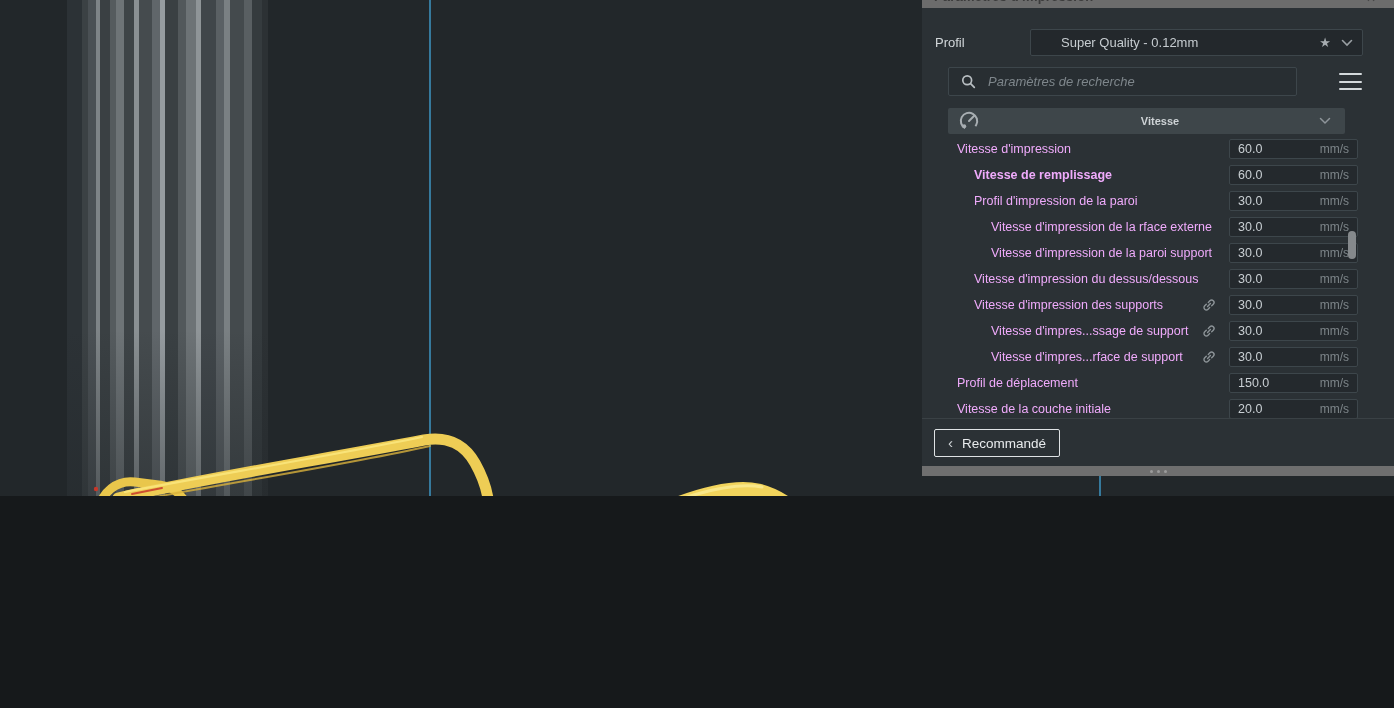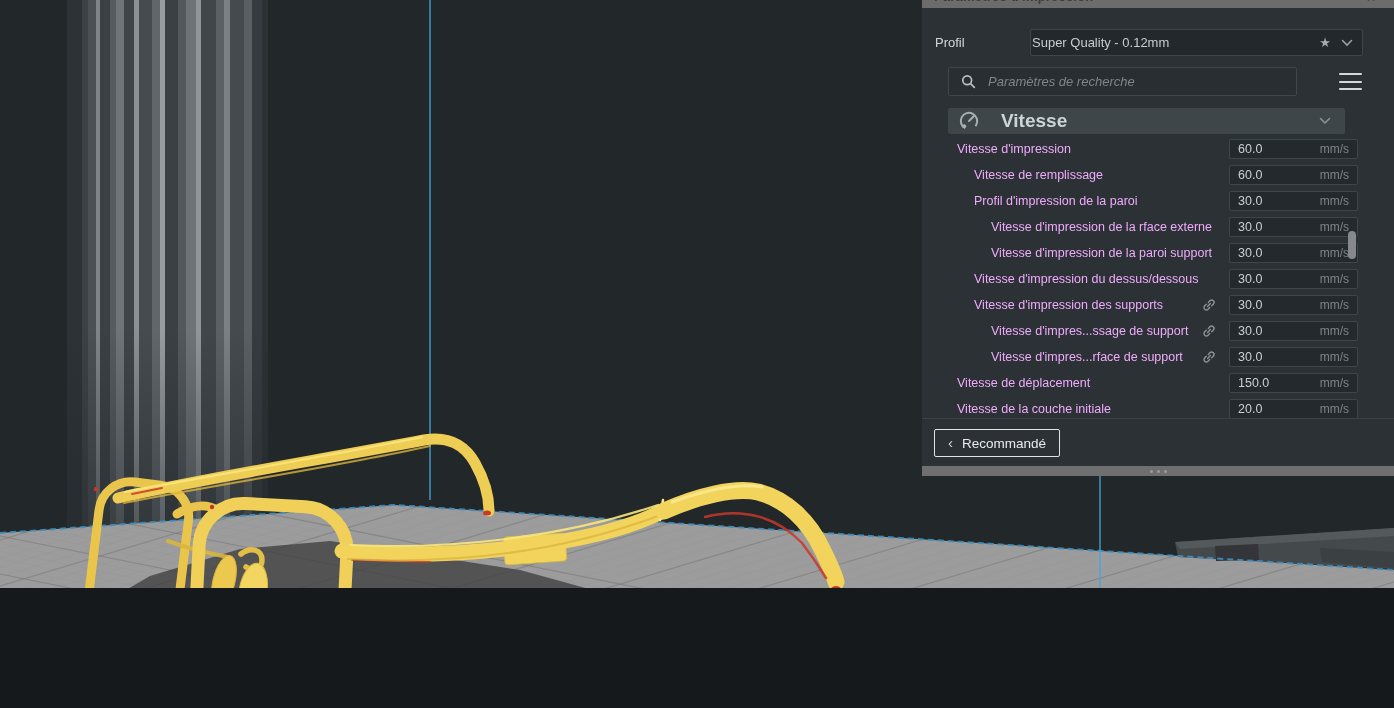--- a/index.html
+++ b/index.html
@@ -1,53 +1,53 @@
 <!DOCTYPE html>
 <html style="--panel-bg: #2b3135; --border: #3d464b; --field-bg: #24292d; --text: #ccd2d6; --section-bg: #3e464a;"><head>
 <meta charset="utf-8">
 <style>
   html,body{margin:0;padding:0;background:#16191b;}
-  #app{position:relative;width:1394px;height:588px;overflow:hidden;
+  #app{position:relative;width:1394px;height:496px;overflow:hidden;
        font-family:"Liberation Sans",sans-serif;-webkit-font-smoothing:antialiased;}
   #viewport{position:absolute;left:0;top:0;}
 
   
   #panel{position:absolute;left:922px;top:0;width:472px;height:476px;
          background:var(--panel-bg);color:var(--text);}
   .panel-header{position:absolute;left:0;top:0;width:100%;height:8px;background:#6c6c6c;
                 overflow:hidden;}
   .panel-header .title{position:absolute;left:12px;top:-11px;font-size:13px;font-weight:bold;
                 color:#3c3c3c;letter-spacing:.2px;}
   .panel-header .close{position:absolute;right:18px;top:-9px;font-size:12px;color:#454545;}
 
   .profile-row{position:absolute;left:0;top:29px;width:100%;height:27px;}
   .profil-label{position:absolute;left:13px;top:6px;font-size:13px;color:#d2d7da;}
   .dropdown{position:absolute;left:108px;top:0;width:333px;height:27px;box-sizing:border-box;
             background:#23282c;border:1px solid var(--border);border-radius:2px;
             display:flex;align-items:center;cursor:pointer;}
-  .dropdown .dval{margin-left:1px;font-size:13px;color:#c6ccd0;flex:1;}
+  .dropdown .dval{margin-left:30px;font-size:13px;color:#c6ccd0;flex:1;}
   .dropdown .star{font-size:13px;color:#a6acb0;margin-right:10px;}
   .dropdown svg{margin-right:9px;}
 
   .search-row{position:absolute;left:26px;top:67px;width:420px;height:29px;}
   .search-box{position:absolute;left:0;top:0;width:349px;height:29px;box-sizing:border-box;
               border:1px solid var(--border);border-radius:2px;background:#282e32;
               display:flex;align-items:center;}
   .search-box svg{margin-left:12px;}
   .search-box input{flex:1;margin-left:10px;background:transparent;border:none;outline:none;
               font-family:"Liberation Sans",sans-serif;font-size:13px;font-style:italic;
               color:#c6ccd0;}
   .search-box input::placeholder{color:#7e868b;font-style:italic;}
   .hamburger{position:absolute;right:6px;top:4px;width:23px;height:21px;cursor:pointer;
              display:flex;flex-direction:column;justify-content:space-between;padding:2px 0;box-sizing:border-box;}
   .hamburger i{display:block;height:2px;background:#d4d9dc;border-radius:1px;}
 
   .section-header{position:absolute;left:26px;top:108px;width:397px;height:26px;
                   background:var(--section-bg);border-radius:2px;display:flex;align-items:center;cursor:pointer;}
-  .section-header .sec-title{margin-left:21px;font-size:19px;font-weight:bold;color:#ced3d6;flex:1;}
+  .section-header .sec-title{margin-left:21px;font-size:11px;font-weight:bold;color:#ced3d6;flex:1;text-align:center;}
   .section-header svg.gauge{margin-left:10px;}
   .section-header svg.chev{margin-right:14px;}
 
   #settings-list{position:absolute;left:26px;top:136px;width:397px;}
   .srow{position:relative;height:26px;display:flex;align-items:center;}
   .srow .lbl{font-size:12.5px;color:#f0abfc;white-space:nowrap;}
   .srow .linkic{position:absolute;left:254px;top:6px;}
   .srow .field{position:absolute;left:281px;top:3px;width:129px;height:20px;box-sizing:border-box;
                background:var(--field-bg);border:1px solid var(--border);border-radius:2px;
                display:flex;align-items:center;}
@@ -344,21 +344,21 @@
       <div class="srow">
         <span class="lbl" style="padding-left: 9px;">Vitesse d'impression</span>
 
         <span class="field">
           <input type="text" value="60.0" style="">
           <span class="unit">mm/s</span>
         </span>
       </div>
 
       <div class="srow">
-        <span class="lbl" style="padding-left: 26px;">Vitesse de remplissage</span>
+        <span class="lbl" style="padding-left: 26px; font-weight: bold;">Vitesse de remplissage</span>
 
         <span class="field">
           <input type="text" value="60.0" style="">
           <span class="unit">mm/s</span>
         </span>
       </div>
 
       <div class="srow">
         <span class="lbl" style="padding-left: 26px;">Profil d'impression de la paroi</span>
 
@@ -434,21 +434,21 @@
             <path d="M7.7 9.6 l-1.6 1.6 a2.4 2.4 0 0 1 -3.4-3.4 L4.3 6.2"></path>
           </svg>
         </span>
         <span class="field">
           <input type="text" value="30.0" style="">
           <span class="unit">mm/s</span>
         </span>
       </div>
 
       <div class="srow">
-        <span class="lbl" style="padding-left: 9px;">Vitesse de déplacement</span>
+        <span class="lbl" style="padding-left: 9px;">Profil de déplacement</span>
 
         <span class="field">
           <input type="text" value="150.0" style="">
           <span class="unit">mm/s</span>
         </span>
       </div>
 
       <div class="srow">
         <span class="lbl" style="padding-left: 9px;">Vitesse de la couche initiale</span>
 

